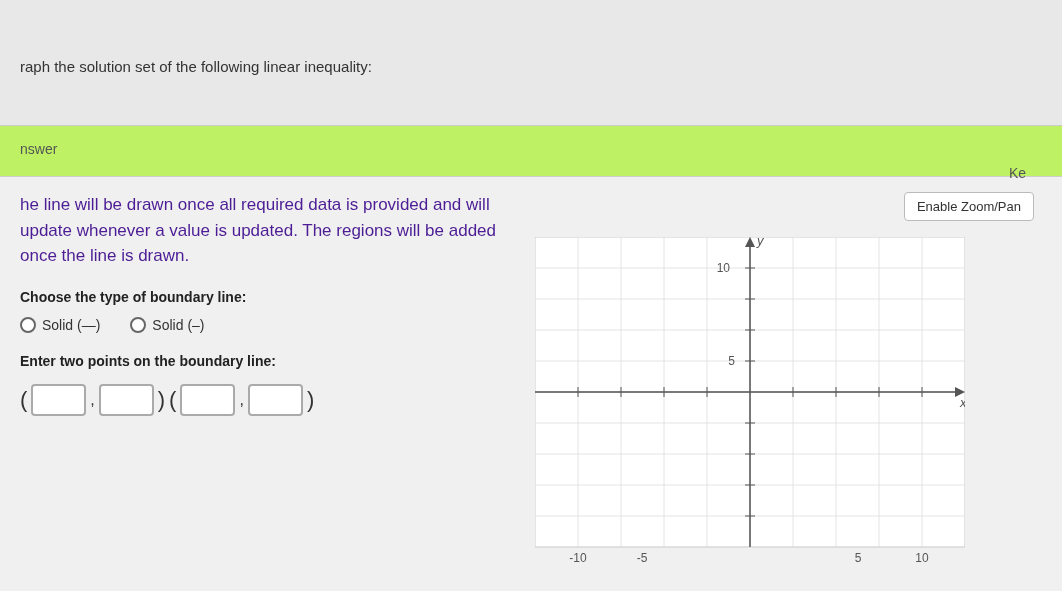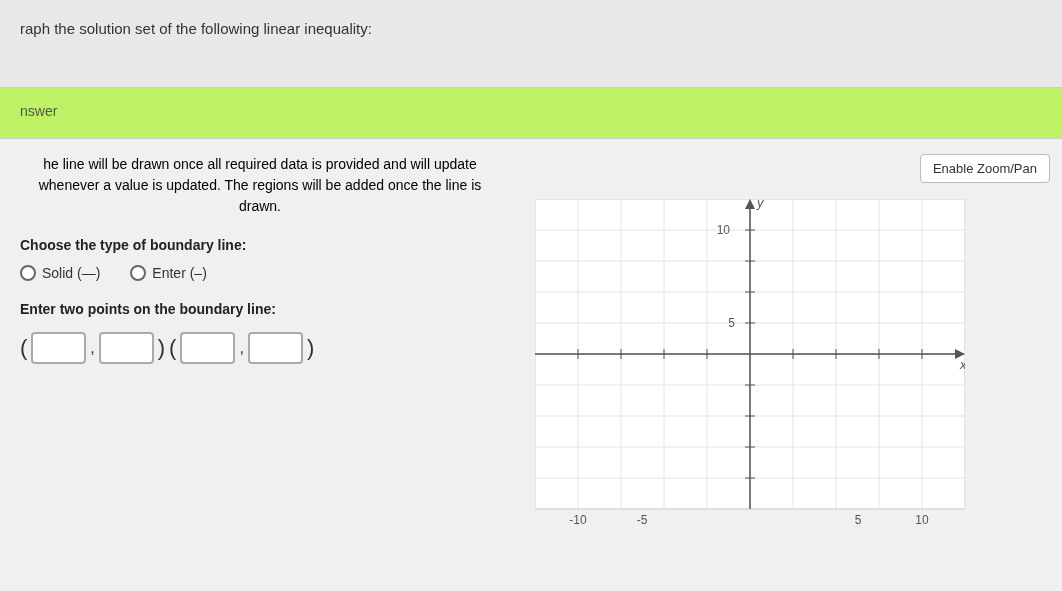--- a/index.html
+++ b/index.html
@@ -23,20 +23,21 @@
     .question-section {
       background: #e8e8e8;
       padding: 20px 20px 30px 20px;
       border-bottom: 1px solid #ccc;
     }
 
     .question-text {
       font-size: 15px;
       color: #333;
       margin-bottom: 20px;
+      margin-top: 38px;
     }
 
     .equation-container {
       text-align: center;
       font-size: 18px;
       color: #222;
     }
 
     .fraction {
       display: inline-flex;
@@ -96,25 +97,24 @@
       background: #f0f0f0;
     }
 
     
     .left-panel {
       flex: 0 0 520px;
       padding: 15px 20px;
     }
 
     .info-text {
-      font-size: 14px;
-      color: #000000;
+      font-size: 17px;
+      color: #4c1d95;
       line-height: 1.5;
       margin-bottom: 15px;
-      text-align: center;
     }
 
     .boundary-section {
       margin-top: 20px;
     }
 
     .boundary-label {
       font-size: 14px;
       font-weight: bold;
       color: #222;
@@ -188,21 +188,21 @@
     
     .right-panel {
       flex: 1;
       padding: 10px 15px;
       position: relative;
     }
 
     .enable-zoom-btn {
       position: absolute;
       top: 15px;
-      right: 12px;
+      right: 28px;
       background: white;
       border: 1px solid #bbb;
       border-radius: 4px;
       padding: 6px 12px;
       font-size: 13px;
       color: #333;
       cursor: pointer;
       z-index: 10;
     }
 
@@ -238,21 +238,21 @@
       <div class="boundary-section">
         <div class="boundary-label">Choose the type of boundary line:</div>
 
         <div class="radio-group">
           <label class="radio-option">
             <span class="radio-circle"></span>
             <span class="radio-text">Solid (—)</span>
           </label>
           <label class="radio-option">
             <span class="radio-circle"></span>
-            <span class="radio-text">Enter (–)</span>
+            <span class="radio-text">Solid (–)</span>
           </label>
         </div>
 
         <div class="points-label">Enter two points on the boundary line:</div>
 
         <div class="points-inputs">
           <span class="paren">(</span>
           <input type="text" class="coord-input" style="">
           <span class="comma">,</span>
           <input type="text" class="coord-input" style="">

